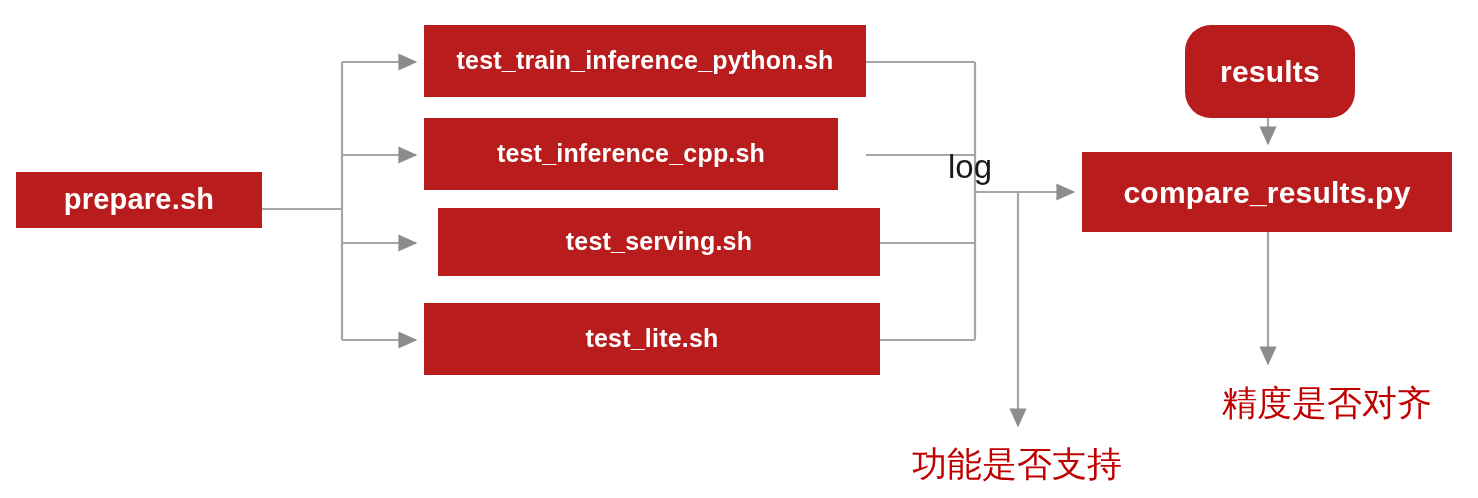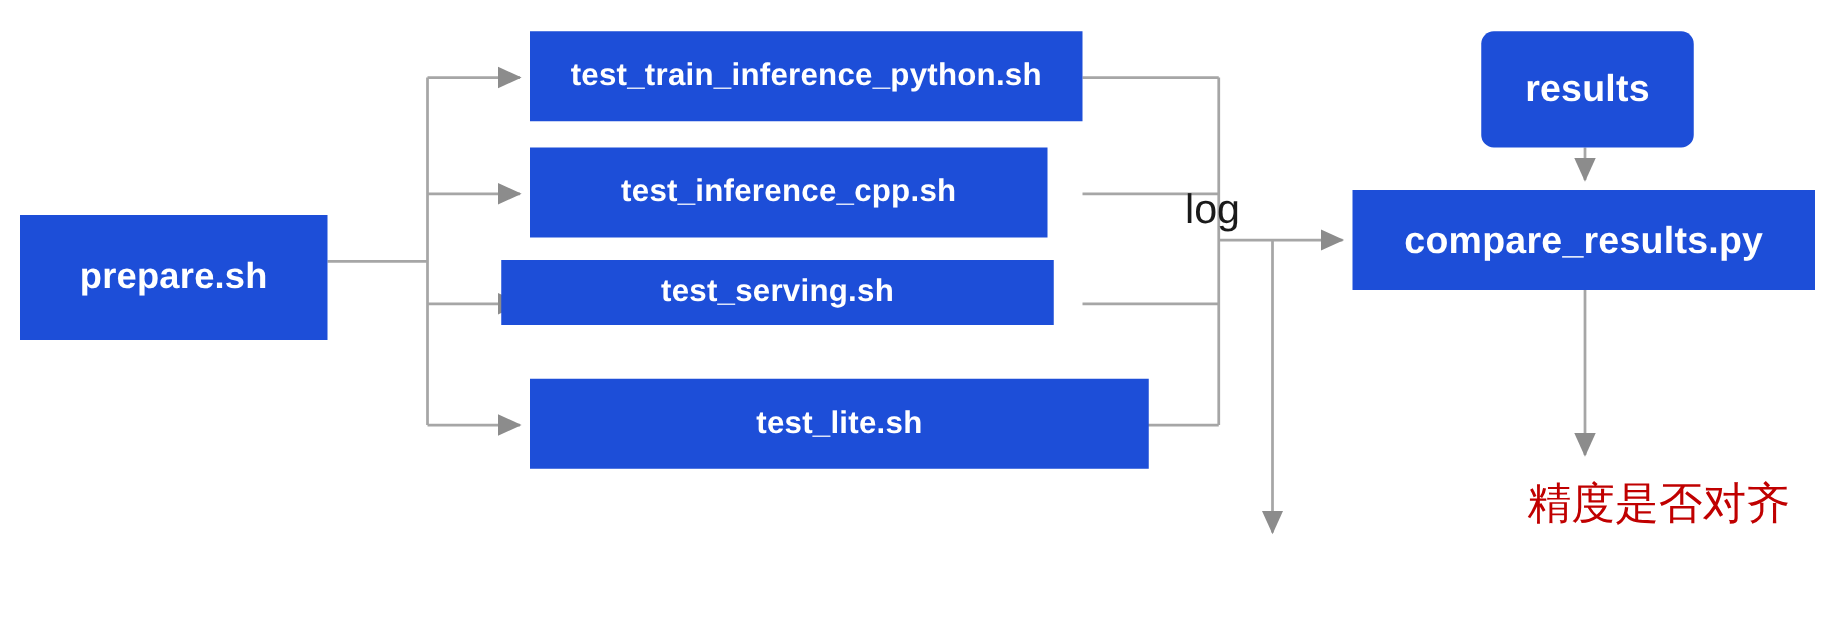--- a/index.html
+++ b/index.html
@@ -25,30 +25,30 @@
     width: 1478px;
     height: 498px;
     pointer-events: none;
   }
   .node {
     position: absolute;
     display: flex;
     align-items: center;
     justify-content: center;
     box-sizing: border-box;
-    background: #1d4ed8;
+    background: #b91c1c;
     color: #ffffff;
     font-weight: bold;
     letter-spacing: 0.2px;
     text-align: center;
     line-height: 1.1;
     white-space: nowrap;
   }
   .node.rounded {
-    border-radius: 10px;
+    border-radius: 26px;
   }
   .label-plain {
     position: absolute;
     color: #1a1a1a;
     font-weight: normal;
     white-space: nowrap;
     line-height: 1;
   }
   .label-red {
     position: absolute;
@@ -91,46 +91,47 @@
       <path d="M975,192 L1074,192" marker-end="url(#arrowhead)"></path>
 
       <path d="M1018,192 L1018,426" marker-end="url(#arrowhead)"></path>
 
       <path d="M1268,118 L1268,144" marker-end="url(#arrowhead)"></path>
 
       <path d="M1268,232 L1268,364" marker-end="url(#arrowhead)"></path>
     </g>
   </svg>
 
-  <div class="node" style="left:16px; top:172px; width:246px; height:100px; font-size:29px;">
+  <div class="node" style="left:16px; top:172px; width:246px; height:56px; font-size:29px;">
     <span>prepare.sh</span>
   </div>
 
   <div class="node" style="left:424px; top:25px; width:442px; height:72px; font-size:25px;">
     <span>test_train_inference_python.sh</span>
   </div>
 
   <div class="node" style="left:424px; top:118px; width:414px; height:72px; font-size:25px;">
     <span>test_inference_cpp.sh</span>
   </div>
 
-  <div class="node" style="left:401px; top:208px; width:442px; height:52px; font-size:25px;">
+  <div class="node" style="left:438px; top:208px; width:442px; height:68px; font-size:25px;">
     <span>test_serving.sh</span>
   </div>
 
-  <div class="node" style="left:424px; top:303px; width:495px; height:72px; font-size:25px;">
+  <div class="node" style="left:424px; top:303px; width:456px; height:72px; font-size:25px;">
     <span>test_lite.sh</span>
   </div>
 
   <div class="node rounded" style="left:1185px; top:25px; width:170px; height:93px; font-size:30px;">
     <span>results</span>
   </div>
 
   <div class="node" style="left:1082px; top:152px; width:370px; height:80px; font-size:30px;">
     <span>compare_results.py</span>
   </div>
 
   <div class="label-plain" style="left:936px; top:150px; font-size:33px;margin-left:12px;">log</div>
 
+  <div class="label-red" style="left:912px; top:446px; font-size:35px;">功能是否支持</div>
 
   <div class="label-red" style="left:1198px; top:385px; font-size:35px;margin-left:24px;">精度是否对齐</div>
 
 </div>
 
 </body></html>

